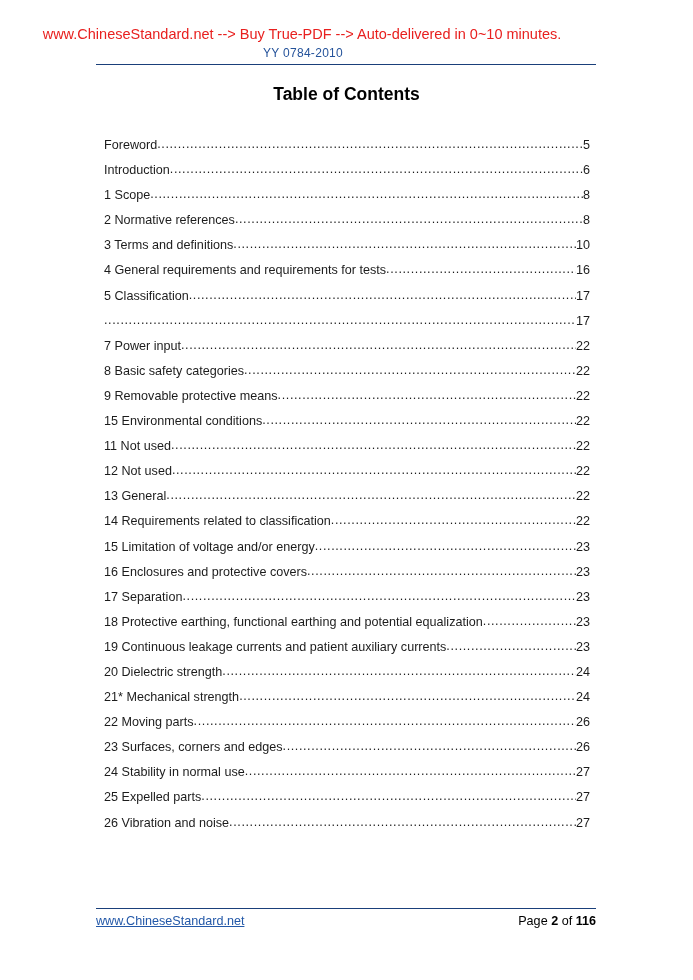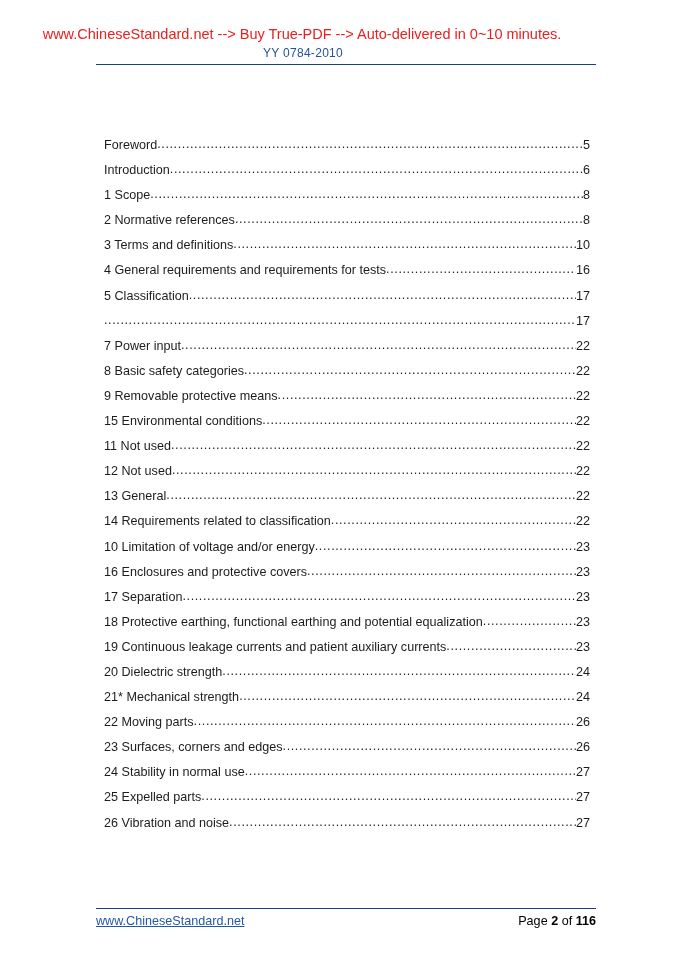--- a/index.html
+++ b/index.html
@@ -128,20 +128,21 @@
 <body>
 
 <div class="page">
 
   <div class="watermark">www.ChineseStandard.net --&gt; Buy True-PDF --&gt; Auto-delivered in 0~10 minutes.</div>
 
   <div class="std-code">YY 0784-2010</div>
 
   <div class="header-rule"></div>
 
+  <div class="doc-title">Table of Contents</div>
 
   <div class="toc" id="toc-list">
       <div class="toc-row gap-none">
         <span class="toc-label">Foreword</span>
         <span class="toc-dots">........................................................................................................................................................................................................</span>
         <span class="toc-page">5</span>
       </div>
       <div class="toc-row">
         <span class="toc-label">Introduction </span>
         <span class="toc-dots">........................................................................................................................................................................................................</span>
@@ -210,21 +211,21 @@
         <span class="toc-label">13 General </span>
         <span class="toc-dots">........................................................................................................................................................................................................</span>
         <span class="toc-page">22</span>
       </div>
       <div class="toc-row">
         <span class="toc-label">14 Requirements related to classification </span>
         <span class="toc-dots">........................................................................................................................................................................................................</span>
         <span class="toc-page">22</span>
       </div>
       <div class="toc-row">
-        <span class="toc-label">10 Limitation of voltage and/or energy </span>
+        <span class="toc-label">15 Limitation of voltage and/or energy </span>
         <span class="toc-dots">........................................................................................................................................................................................................</span>
         <span class="toc-page">23</span>
       </div>
       <div class="toc-row">
         <span class="toc-label">16 Enclosures and protective covers </span>
         <span class="toc-dots">........................................................................................................................................................................................................</span>
         <span class="toc-page">23</span>
       </div>
       <div class="toc-row gap-none">
         <span class="toc-label">17 Separation</span>

